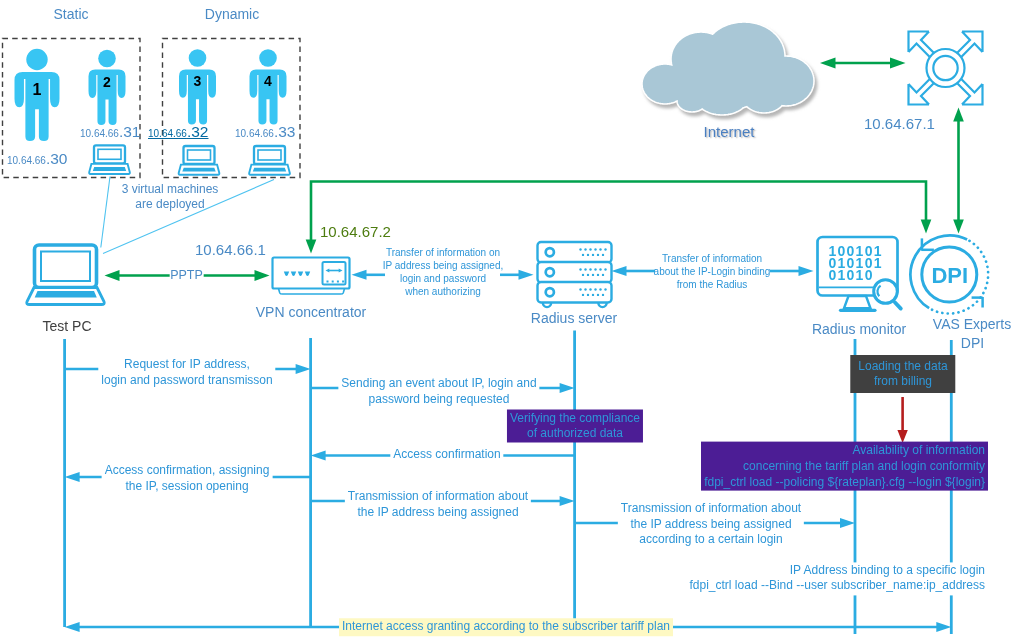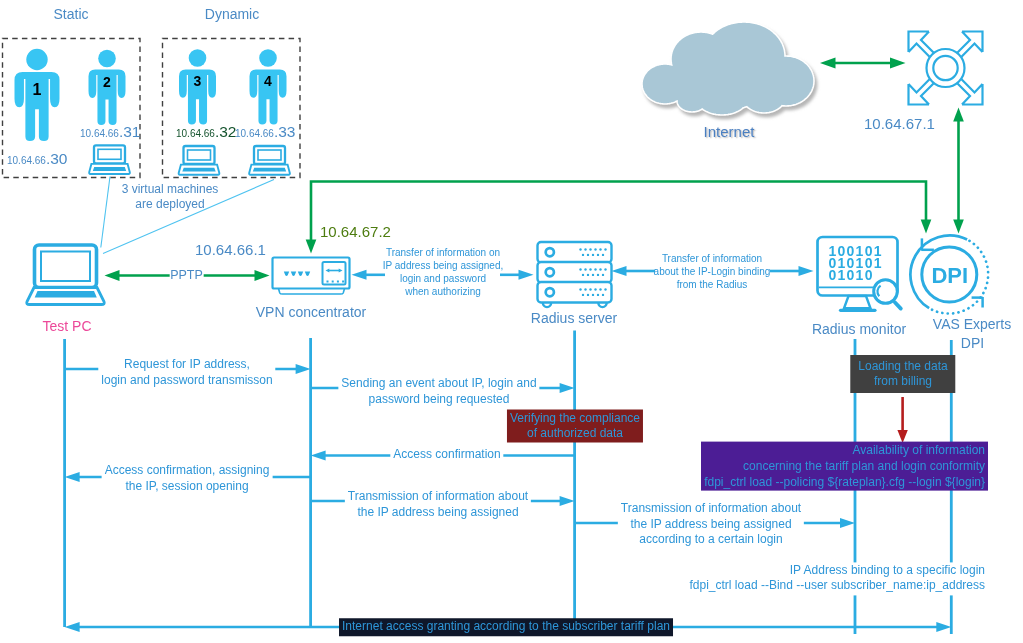--- a/index.html
+++ b/index.html
@@ -175,39 +175,39 @@
 <line x1="902.6" y1="397" x2="902.6" y2="430" stroke="#b51d1d" stroke-width="2.6" stroke-linecap="butt"></line>
 <polygon points="902.6,443 897.4,430 907.8000000000001,430" fill="#b51d1d"></polygon>
 <line x1="78" y1="627" x2="938" y2="627" stroke="#2bace2" stroke-width="2.6" stroke-linecap="butt"></line>
 <polygon points="64.6,627 79.6,622.0 79.6,632.0" fill="#2bace2"></polygon>
 <polygon points="951.3,627 936.3,622.0 936.3,632.0" fill="#2bace2"></polygon>
 </svg>
 <div class="t" style="left:71px;top:15px;transform:translate(-50%,-50%);text-align:center;font-size:14px;line-height:15.5px;color:#4a8ac5;">Static</div>
 <div class="t" style="left:232px;top:15px;transform:translate(-50%,-50%);text-align:center;font-size:14px;line-height:15.5px;color:#4a8ac5;">Dynamic</div>
 <div class="t" style="left:7px;top:159px;transform:translateY(-50%);color:#4a8ac5;"><span style="font-size:10px">10.64.66</span><span style="font-size:15.5px">.30</span></div>
 <div class="t" style="left:80px;top:131.5px;transform:translateY(-50%);color:#4a8ac5;"><span style="font-size:10px">10.64.66</span><span style="font-size:15.5px">.31</span></div>
-<div class="t" style="left:176px;top:131.5px;transform:translateY(-50%);color:#14532d;"><span style="font-size:10px">10.64.66</span><span style="font-size:15.5px">.32</span></div>
+<div class="t" style="left:148px;top:131.5px;transform:translateY(-50%);color:#0369a1;text-decoration:underline;"><span style="font-size:10px">10.64.66</span><span style="font-size:15.5px">.32</span></div>
 <div class="t" style="left:235px;top:131.5px;transform:translateY(-50%);color:#4a8ac5;"><span style="font-size:10px">10.64.66</span><span style="font-size:15.5px">.33</span></div>
 <div class="t" style="left:170px;top:197px;transform:translate(-50%,-50%);text-align:center;font-size:12px;line-height:15px;color:#4a8ac5;">3 virtual machines<br>are deployed</div>
 <div class="t" style="left:195px;top:250px;transform:translateY(-50%);text-align:left;font-size:15px;line-height:15.5px;color:#4a8ac5;">10.64.66.1</div>
 <div class="t" style="left:320px;top:232px;transform:translateY(-50%);text-align:left;font-size:15px;line-height:15.5px;color:#4d7c0f;">10.64.67.2</div>
 <div class="t" style="left:864px;top:124px;transform:translateY(-50%);text-align:left;font-size:15px;line-height:15.5px;color:#4a8ac5;">10.64.67.1</div>
 <div class="t" style="left:729px;top:131px;transform:translate(-50%,-50%);color:#4a7fc1;font-size:15px;text-shadow:1.3px 1.3px 1.5px rgba(120,120,120,0.5);">Internet</div>
-<div class="t" style="left:67px;top:327px;transform:translate(-50%,-50%);text-align:center;font-size:14px;line-height:15.5px;color:#ec4899;">Test PC</div>
+<div class="t" style="left:67px;top:327px;transform:translate(-50%,-50%);text-align:center;font-size:14px;line-height:15.5px;color:#404040;">Test PC</div>
 <div class="t" style="left:311px;top:313px;transform:translate(-50%,-50%);text-align:center;font-size:14px;line-height:15.5px;color:#4a8ac5;">VPN concentrator</div>
 <div class="t" style="left:574px;top:318.5px;transform:translate(-50%,-50%);text-align:center;font-size:14px;line-height:15.5px;color:#4a8ac5;">Radius server</div>
 <div class="t" style="left:859px;top:330px;transform:translate(-50%,-50%);text-align:center;font-size:14px;line-height:15.5px;color:#4a8ac5;">Radius monitor</div>
 <div class="t" style="left:972px;top:325px;transform:translate(-50%,-50%);text-align:center;font-size:14px;line-height:15.5px;color:#4a8ac5;">VAS Experts</div>
 <div class="t" style="left:972.5px;top:344px;transform:translate(-50%,-50%);text-align:center;font-size:14px;line-height:15.5px;color:#4a8ac5;">DPI</div>
 <div class="t" style="left:186.5px;top:275.5px;transform:translate(-50%,-50%);text-align:center;font-size:12.5px;line-height:15.5px;color:#4a8ac5;background:#fff;padding:0 1px;">PPTP</div>
 <div class="t" style="left:443px;top:271.5px;transform:translate(-50%,-50%);text-align:center;font-size:10px;line-height:13px;color:#2e96d8;">Transfer of information on<br>IP address being assigned,<br>login and password<br>when authorizing</div>
 <div class="t" style="left:712px;top:271px;transform:translate(-50%,-50%);text-align:center;font-size:10px;line-height:13px;color:#2e96d8;">Transfer of information<br>about the IP-Login binding<br>from the Radius</div>
 <div class="t" style="left:187px;top:372px;transform:translate(-50%,-50%);text-align:center;font-size:12px;line-height:15.5px;color:#2e96d8;background:#fff;padding:1px 3px;">Request for IP address,<br>login and password transmisson</div>
 <div class="t" style="left:439px;top:391px;transform:translate(-50%,-50%);text-align:center;font-size:12px;line-height:15.5px;color:#2e96d8;background:#fff;padding:1px 3px;">Sending an event about IP, login and<br>password being requested</div>
-<div class="t" style="left:575px;top:425.5px;transform:translate(-50%,-50%);text-align:center;font-size:12px;line-height:15.5px;color:#2e96d8;background:#7f1d1d;padding:1px 3px;">Verifying the compliance<br>of authorized data</div>
+<div class="t" style="left:575px;top:425.5px;transform:translate(-50%,-50%);text-align:center;font-size:12px;line-height:15.5px;color:#2e96d8;background:#4c1d95;padding:1px 3px;">Verifying the compliance<br>of authorized data</div>
 <div class="t" style="left:447px;top:455px;transform:translate(-50%,-50%);text-align:center;font-size:12px;line-height:15.5px;color:#2e96d8;background:#fff;padding:1px 3px;">Access confirmation</div>
 <div class="t" style="left:187px;top:478px;transform:translate(-50%,-50%);text-align:center;font-size:12px;line-height:15.5px;color:#2e96d8;background:#fff;padding:1px 3px;">Access confirmation, assigning<br>the IP, session opening</div>
 <div class="t" style="left:438px;top:504px;transform:translate(-50%,-50%);text-align:center;font-size:12px;line-height:15.5px;color:#2e96d8;background:#fff;padding:1px 3px;">Transmission of information about<br>the IP address being assigned</div>
 <div class="t" style="left:711px;top:525px;transform:translate(-50%,-50%);text-align:center;font-size:12px;line-height:15.7px;color:#2e96d8;background:#fff;padding:1px 3px;">Transmission of information about<br>the IP address being assigned<br>according to a certain login</div>
 <div class="t" style="left:903px;top:373.5px;transform:translate(-50%,-50%);text-align:center;font-size:12px;line-height:15px;color:#2e96d8;background:#404040;padding:4px 8px;">Loading the data<br>from billing</div>
 <div class="t" style="right:35px;top:466.4px;transform:translateY(-50%);text-align:right;font-size:12px;line-height:15.6px;color:#2e96d8;background:#4c1d95;padding:1px 3px;">Availability of information<br>concerning the tariff plan and login conformity<br>fdpi_ctrl load --policing ${rateplan}.cfg --login ${login}</div>
 <div class="t" style="right:35px;top:578.8px;transform:translateY(-50%);text-align:right;font-size:12px;line-height:15.6px;color:#2e96d8;background:#fff;padding:1px 3px;">IP Address binding to a specific login<br>fdpi_ctrl load --Bind --user subscriber_name:ip_address</div>
-<div class="t" style="left:506px;top:627px;transform:translate(-50%,-50%);text-align:right;font-size:12px;line-height:15.5px;color:#2e96d8;background:#0f172a;padding:1px 3px;">Internet access granting according to the subscriber tariff plan</div>
+<div class="t" style="left:506px;top:627px;transform:translate(-50%,-50%);text-align:right;font-size:12px;line-height:15.5px;color:#2e96d8;background:#fef9c3;padding:1px 3px;">Internet access granting according to the subscriber tariff plan</div>
 </div>
 </body></html>

